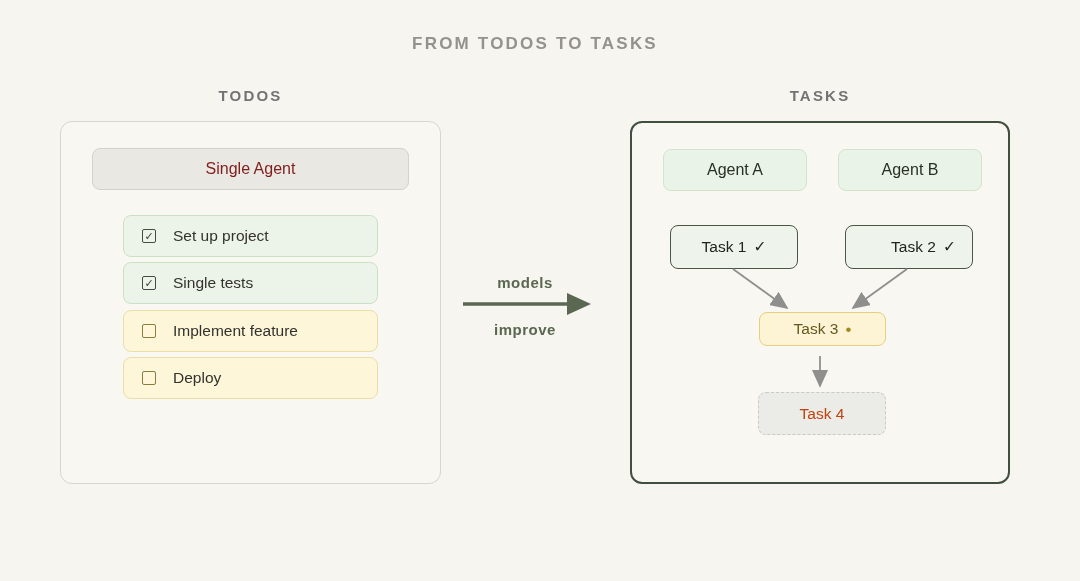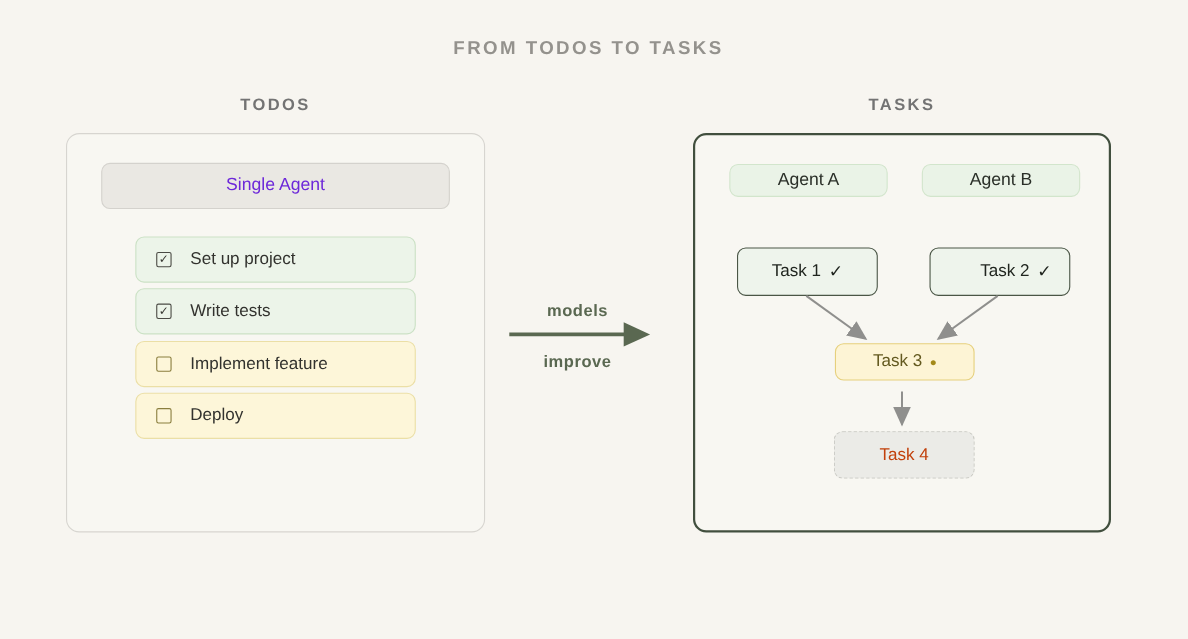--- a/index.html
+++ b/index.html
@@ -48,21 +48,21 @@
   }
 
   .agent-single {
     position: absolute;
     left: 31px; top: 26px;
     width: 317px; height: 42px;
     background: #eae8e3;
     border: 1px solid #d4d2cd;
     border-radius: 8px;
     display: flex; align-items: center; justify-content: center;
-    font-size: 16px; color: #6d28d9;
+    font-size: 16px; color: #7f1d1d;
   }
 
   .todo-item {
     position: absolute;
     left: 62px;
     width: 255px; height: 42px;
     border-radius: 8px;
     display: flex; align-items: center;
     padding-left: 18px;
     font-size: 15.5px; color: #32322e;
@@ -92,21 +92,21 @@
     font-size: 15px; font-weight: bold;
     letter-spacing: 0.5px;
     color: #5a6851;
   }
   .label-models  { top: 274px; }
   .label-improve { top: 321px; }
 
   .agent-box {
     position: absolute;
     top: 26px;
-    width: 144px; height: 30px;
+    width: 144px; height: 42px;
     background: #eaf3e7;
     border: 1px solid #d2e5cc;
     border-radius: 8px;
     display: flex; align-items: center; justify-content: center;
     font-size: 16px; color: #2a2f28;
   }
   .agent-a { left: 31px; }
   .agent-b { left: 206px; }
 
   .task-node {
@@ -164,21 +164,21 @@
     <div class="todo-item todo-done todo-0">
       <span class="checkbox checkbox-checked">
           <span>✓</span>
         </span>
       <span>Set up project</span>
     </div>
     <div class="todo-item todo-done todo-1">
       <span class="checkbox checkbox-checked">
           <span>✓</span>
         </span>
-      <span>Write tests</span>
+      <span>Single tests</span>
     </div>
     <div class="todo-item todo-pending todo-2">
       <span class="checkbox checkbox-unchecked">
           <span></span>
         </span>
       <span>Implement feature</span>
     </div>
     <div class="todo-item todo-pending todo-3">
       <span class="checkbox checkbox-unchecked">
           <span></span>

